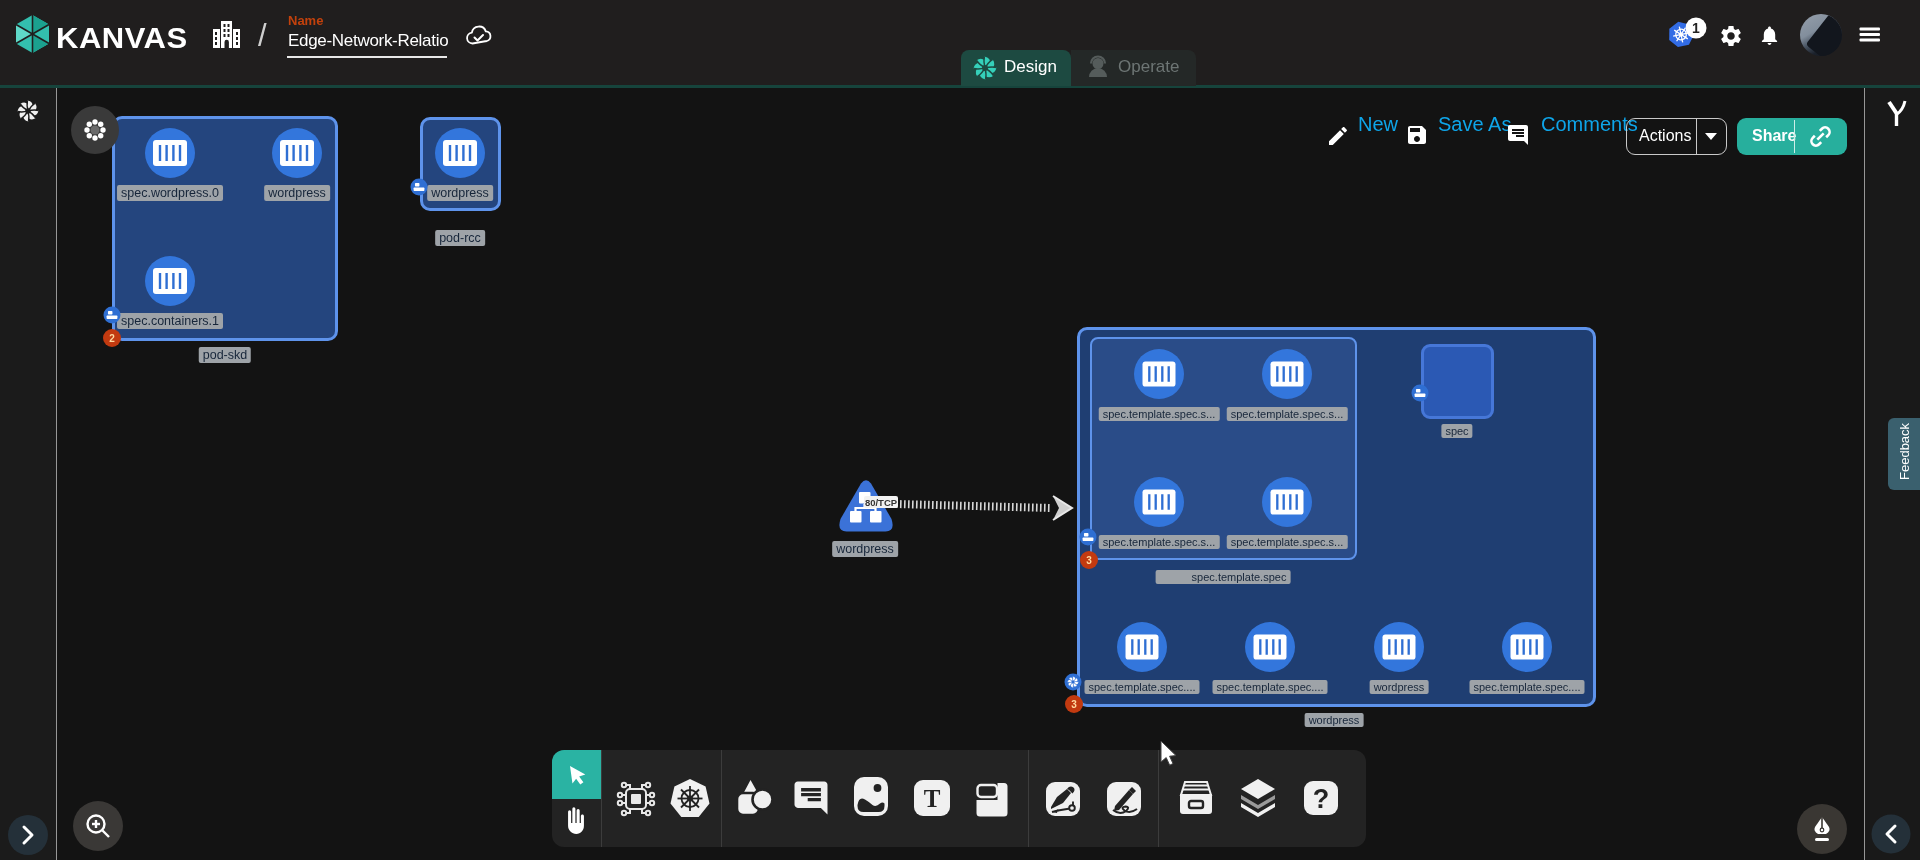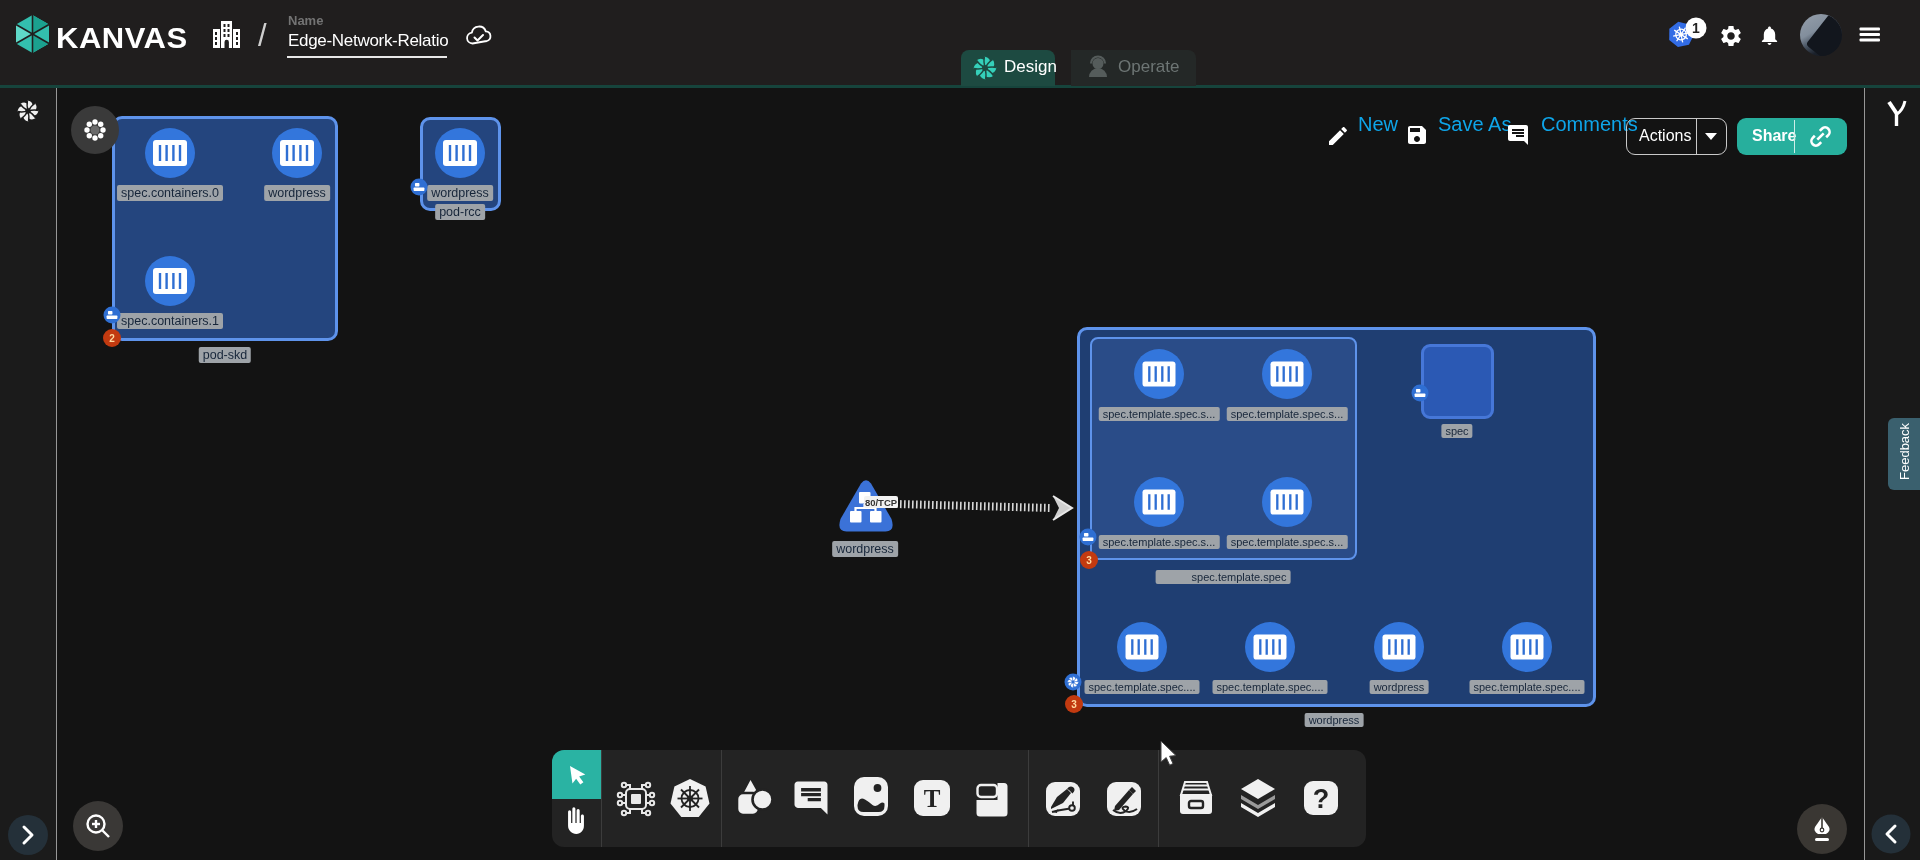--- a/index.html
+++ b/index.html
@@ -7,26 +7,26 @@
     font-family:"Liberation Sans", sans-serif; }
   .abs { position:absolute; }
   #stage { position:relative; width:1920px; height:860px; }
 
   
   #header { position:absolute; left:0; top:0; width:1920px; height:85px; background:#201e1e; }
   #tealline { position:absolute; left:0; top:85px; width:1920px; height:3px; background:#16443c; }
   #brand { position:absolute; left:56px; top:21px; color:#fff; font-size:31px; font-weight:bold;
     letter-spacing:0.5px; transform:scaleY(0.95); transform-origin:0 0; }
   .crumb-slash { position:absolute; left:258px; top:18px; color:#cfcfcf; font-size:31px; font-weight:300; }
-  #namelbl { position:absolute; left:288px; top:13px; color:#737373; font-size:13px; font-weight:bold; }
+  #namelbl { position:absolute; left:288px; top:13px; color:#c2410c; font-size:13px; font-weight:bold; }
   #nameval { position:absolute; left:288px; top:31px; color:#fff; font-size:17px; letter-spacing:-0.3px; }
   #nameunder { position:absolute; left:287px; top:56px; width:160px; height:2px; background:#e8e8e8; }
 
   
-  #tab-design { position:absolute; left:961px; top:50px; width:94px; height:36px; background:#1d4a41;
+  #tab-design { position:absolute; left:961px; top:50px; width:110px; height:36px; background:#1d4a41;
     border-radius:8px 8px 0 0; }
   #tab-design span { position:absolute; left:43px; top:7px; color:#fff; font-size:17px; }
   #tab-operate { position:absolute; left:1071px; top:50px; width:125px; height:36px; background:#242827;
     border-radius:0 8px 0 0; }
   #tab-operate span { position:absolute; left:47px; top:7px; color:#6d7574; font-size:17px; }
 
   
   #avatar { position:absolute; left:1800px; top:14px; width:42px; height:42px; border-radius:50%;
     background:linear-gradient(150deg,#96a0ac 0%,#828e9c 38%,#45505e 55%,#1b212b 72%,#12151b 100%); overflow:hidden;}
   #avatar .mtn { position:absolute; left:14px; top:6px; width:42px; height:42px;
@@ -109,29 +109,29 @@
       <span class="sep"></span>
     </div>
   <div id="feedback">
       <span>Feedback</span>
     </div>
 
   <div class="grp" style="left:112px; top:116px; width:226px; height:225px;"></div>
   <div class="pod" style="left:145px; top:128px;"></div>
   <div class="pod" style="left:272px; top:128px;"></div>
   <div class="pod" style="left:145px; top:256px;"></div>
-  <div class="chip" style="left:170px; top:185px;">spec.containers.0</div>
+  <div class="chip" style="left:170px; top:185px;">spec.wordpress.0</div>
   <div class="chip" style="left:297px; top:185px;">wordpress</div>
   <div class="chip" style="left:170px; top:313px;text-align:right;">spec.containers.1</div>
   <div class="chip" style="left:225px; top:347px;">pod-skd</div>
 
   <div class="grp" style="left:420px; top:117px; width:81px; height:94px;"></div>
   <div class="pod" style="left:435px; top:128px;"></div>
   <div class="chip" style="left:460px; top:185px;">wordpress</div>
-  <div class="chip" style="left:460px; top:204px;">pod-rcc</div>
+  <div class="chip" style="left:460px; top:230px;">pod-rcc</div>
 
   <div class="grp" style="left:1077px; top:327px; width:519px; height:380px; background:#1f3e72;"></div>
   <div class="grp-inner" style="left:1090px; top:337px; width:267px; height:223px;"></div>
   <div class="pod" style="left:1134px; top:349px;"></div>
   <div class="pod" style="left:1262px; top:349px;"></div>
   <div class="pod" style="left:1134px; top:477px;"></div>
   <div class="pod" style="left:1262px; top:477px;"></div>
   <div class="chip chip2" style="left:1159px; top:407px;">spec.template.spec.s...</div>
   <div class="chip chip2" style="left:1287px; top:407px;">spec.template.spec.s...</div>
   <div class="chip chip2" style="left:1159px; top:535px;">spec.template.spec.s...</div>

